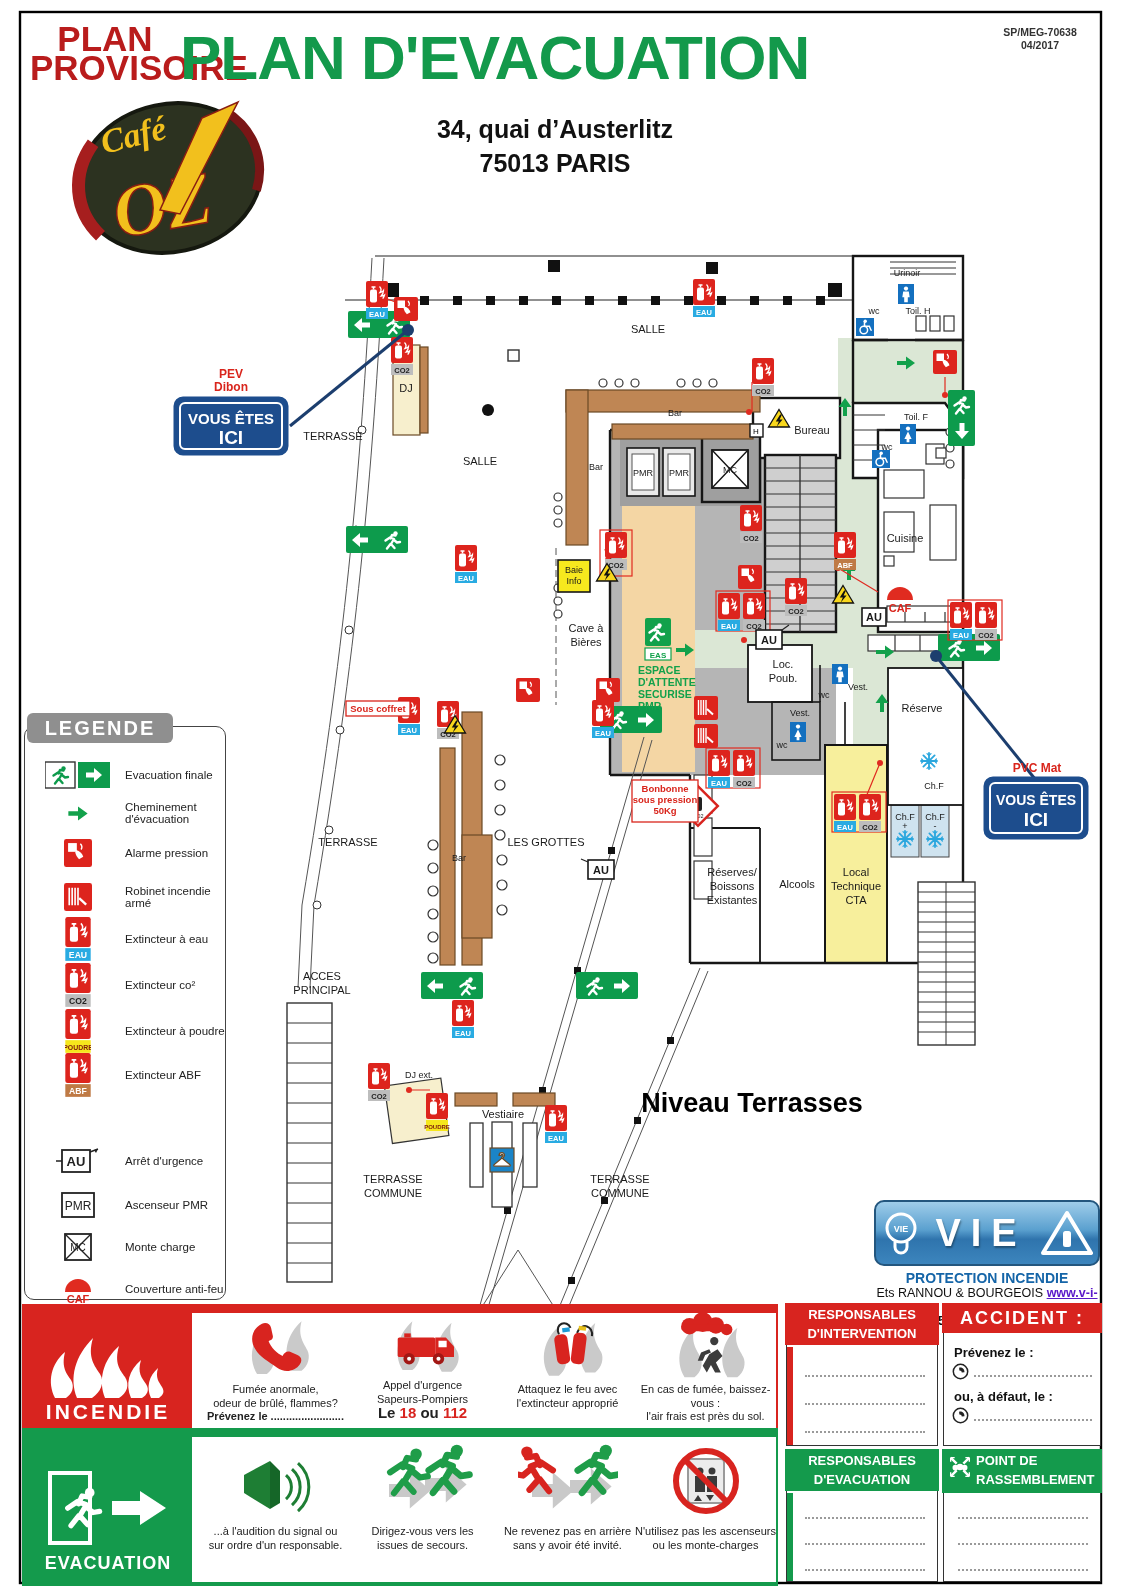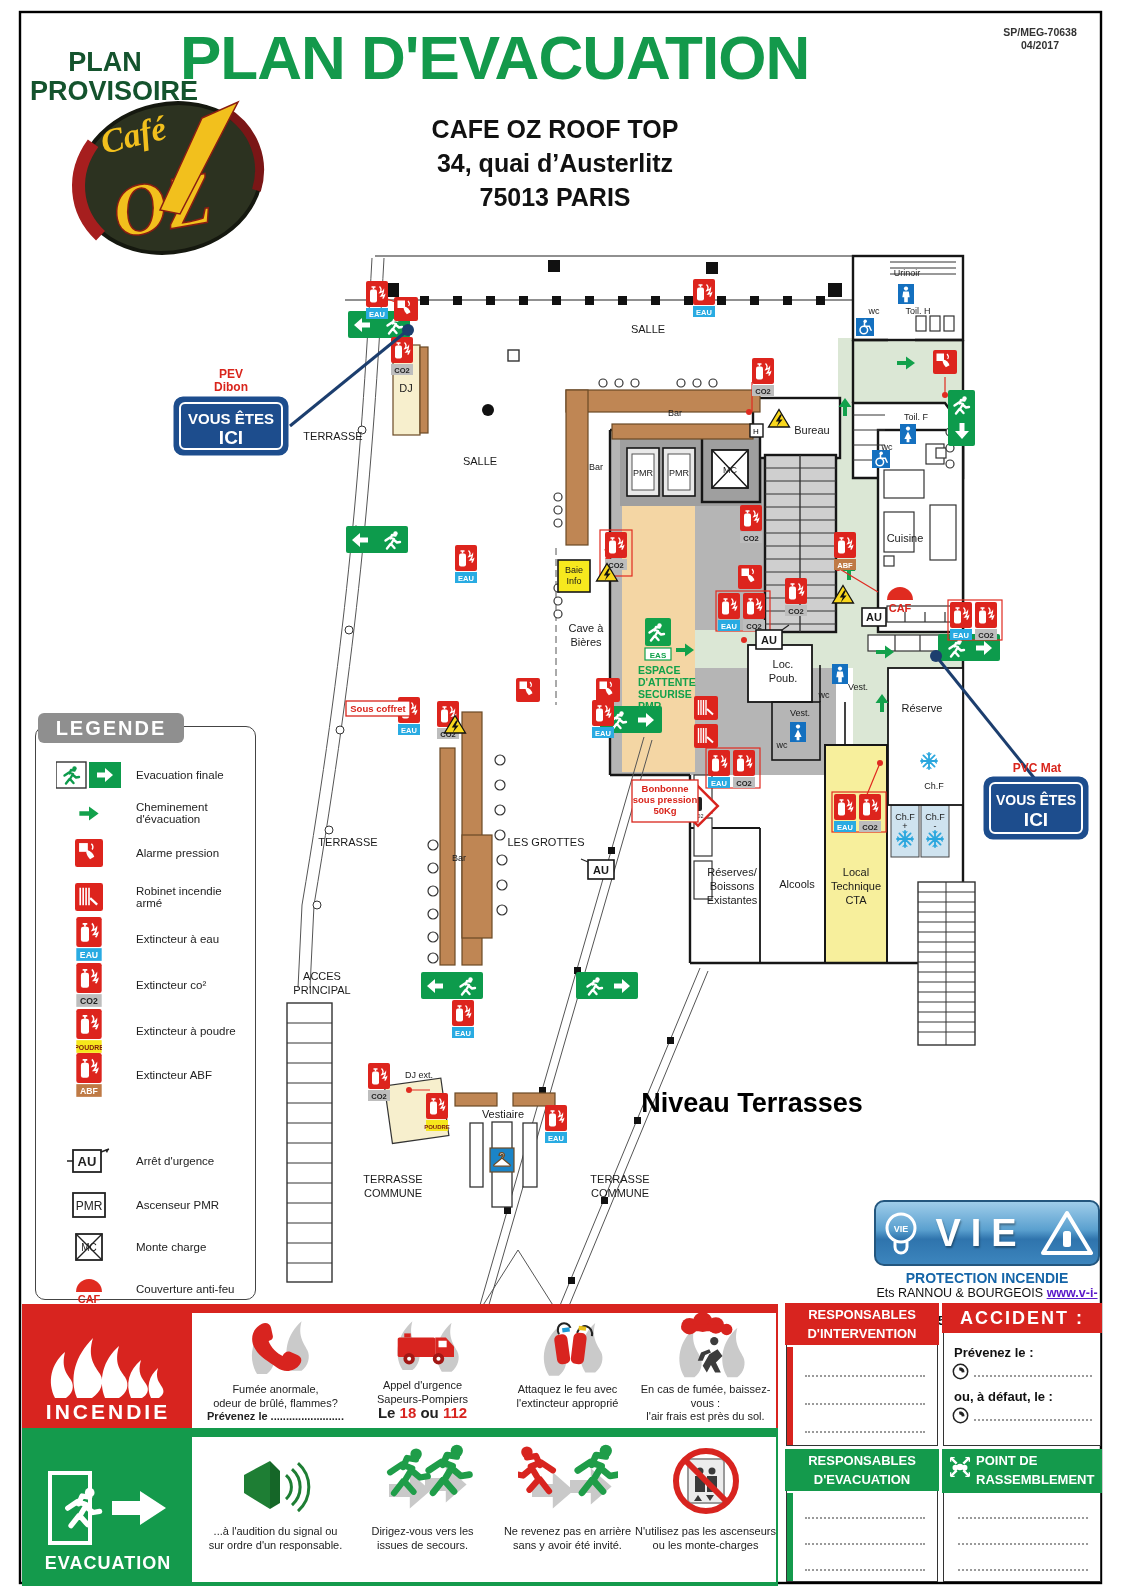--- a/index.html
+++ b/index.html
@@ -1,19 +1,19 @@
 <!DOCTYPE html>
 <html><head>
 <meta charset="utf-8">
 <style>
   html,body{margin:0;padding:0;background:#e9e9e9;font-family:"Liberation Sans",sans-serif;}
   .page{position:relative;width:1121px;height:1586px;background:#fff;overflow:hidden;}
   .abs{position:absolute;}
   
-  .prov{color:#14532d;font-weight:bold;font-size:27px;line-height:29px;text-align:center;margin-top:24px;}
+  .prov{color:#b91c1c;font-weight:bold;font-size:35px;line-height:29px;text-align:center;}
   .title{color:#13994b;font-weight:bold;font-size:62px;letter-spacing:-1px;white-space:nowrap;}
   .ref{font-size:10.5px;color:#333;text-align:center;line-height:13px;}
   .venue{font-size:25px;font-weight:bold;color:#111;text-align:center;line-height:34px;}
   
   .legendbox{border:1.6px solid #444;border-radius:10px;background:#fff;}
   .legendtab{background:#8f8f8f;border-radius:6px;color:#fff;font-weight:bold;font-size:20px;letter-spacing:2px;text-align:center;line-height:30px;}
   .litem{position:absolute;left:12px;width:190px;height:40px;}
   .lic{position:absolute;left:0;top:0;width:82px;height:44px;display:flex;align-items:center;justify-content:center;}
   .llab{position:absolute;left:88px;top:0;height:44px;display:flex;align-items:center;font-size:11.5px;color:#222;}
   
@@ -702,37 +702,36 @@
   <div class="abs prov" style="left:30px;top:24px;width:150px;">
     <div>PLAN</div>
     <div>PROVISOIRE</div>
   </div>
   <div class="abs title" style="left:180px;top:22px;">PLAN D'EVACUATION</div>
   <div class="abs ref" style="left:985px;top:26px;width:110px;font-weight:bold;">
     <div>SP/MEG-70638</div>
     <div>04/2017</div>
   </div>
   <div class="abs venue" style="left:330px;top:112px;width:450px;">
-    <div>CAFE OZ ROOF TOP</div>
     <div>34, quai d’Austerlitz</div>
     <div>75013 PARIS</div>
   </div>
 
   <svg class="abs" style="left:52px;top:88px" width="240" height="180" viewBox="0 0 240 180">
     <g transform="rotate(-12 118 90)">
       <ellipse cx="118" cy="90" rx="92" ry="74" fill="#2c3220" stroke="#15180f" stroke-width="4"></ellipse>
       <path d="M50 40A88 76 0 0 0 38 132" fill="none" stroke="#a61e1e" stroke-width="13"></path>
       <path d="M186 36A88 76 0 0 1 200 120" fill="none" stroke="#7a1616" stroke-width="9"></path>
     </g>
     <text x="52" y="66" transform="rotate(-14 52 66)" style="font-family:'Liberation Serif',serif;font-style:italic;font-weight:bold;font-size:34px" fill="#f2c01d">Café</text>
     <text x="66" y="150" transform="rotate(-10 66 150)" style="font-family:'Liberation Serif',serif;font-style:italic;font-weight:bold;font-size:74px" fill="#f2c01d" stroke="#8a1d12" stroke-width="1.5">OZ</text>
     <polygon points="150,30 186,14 128,126 108,122" fill="#f2c01d" stroke="#8a1d12" stroke-width="1.5"></polygon>
   </svg>
 
-  <div class="abs legendbox" style="left:35px;top:726px;width:200px;height:572px;padding-left:19px;">
+  <div class="abs legendbox" style="left:24px;top:726px;width:200px;height:572px;">
     <div class="abs legendtab" style="left:2px;top:-14px;width:146px;height:30px;">LEGENDE</div>
 
     <div class="litem" style="top:64px">
       <span class="lic">
           <svg width="20" height="15" viewBox="0 0 18 14">
             <use href="#garr"></use>
           </svg>
         </span>
       <span class="llab">Cheminement d'évacuation</span>
     </div>

